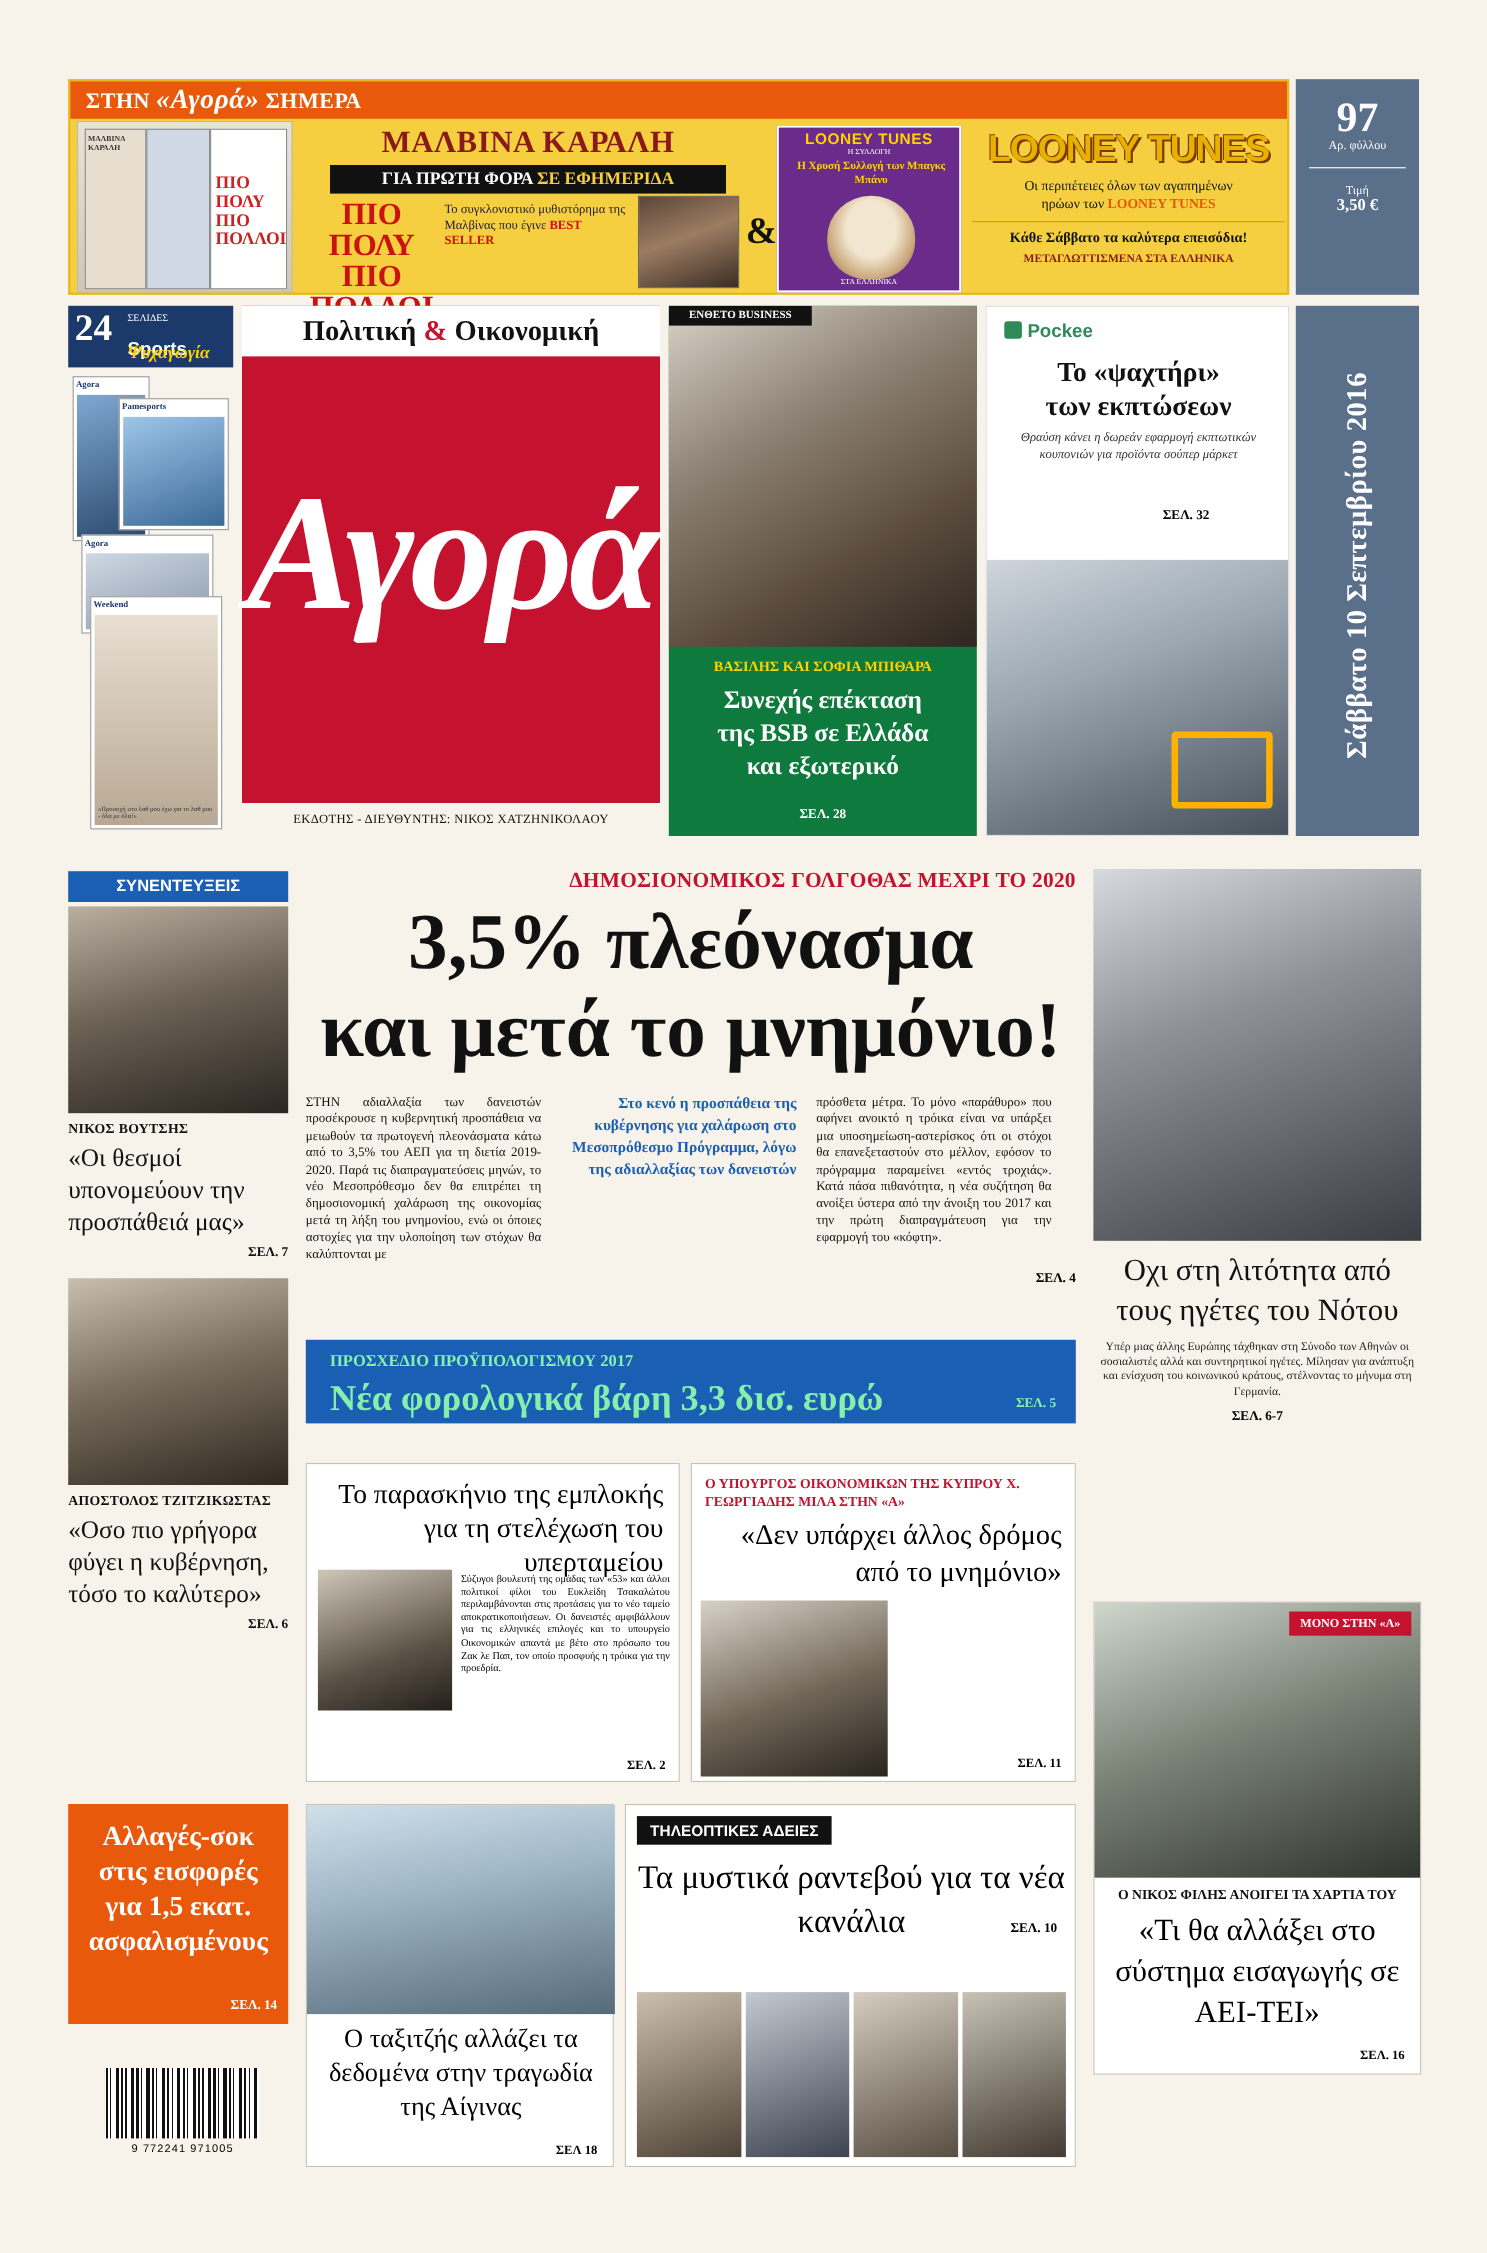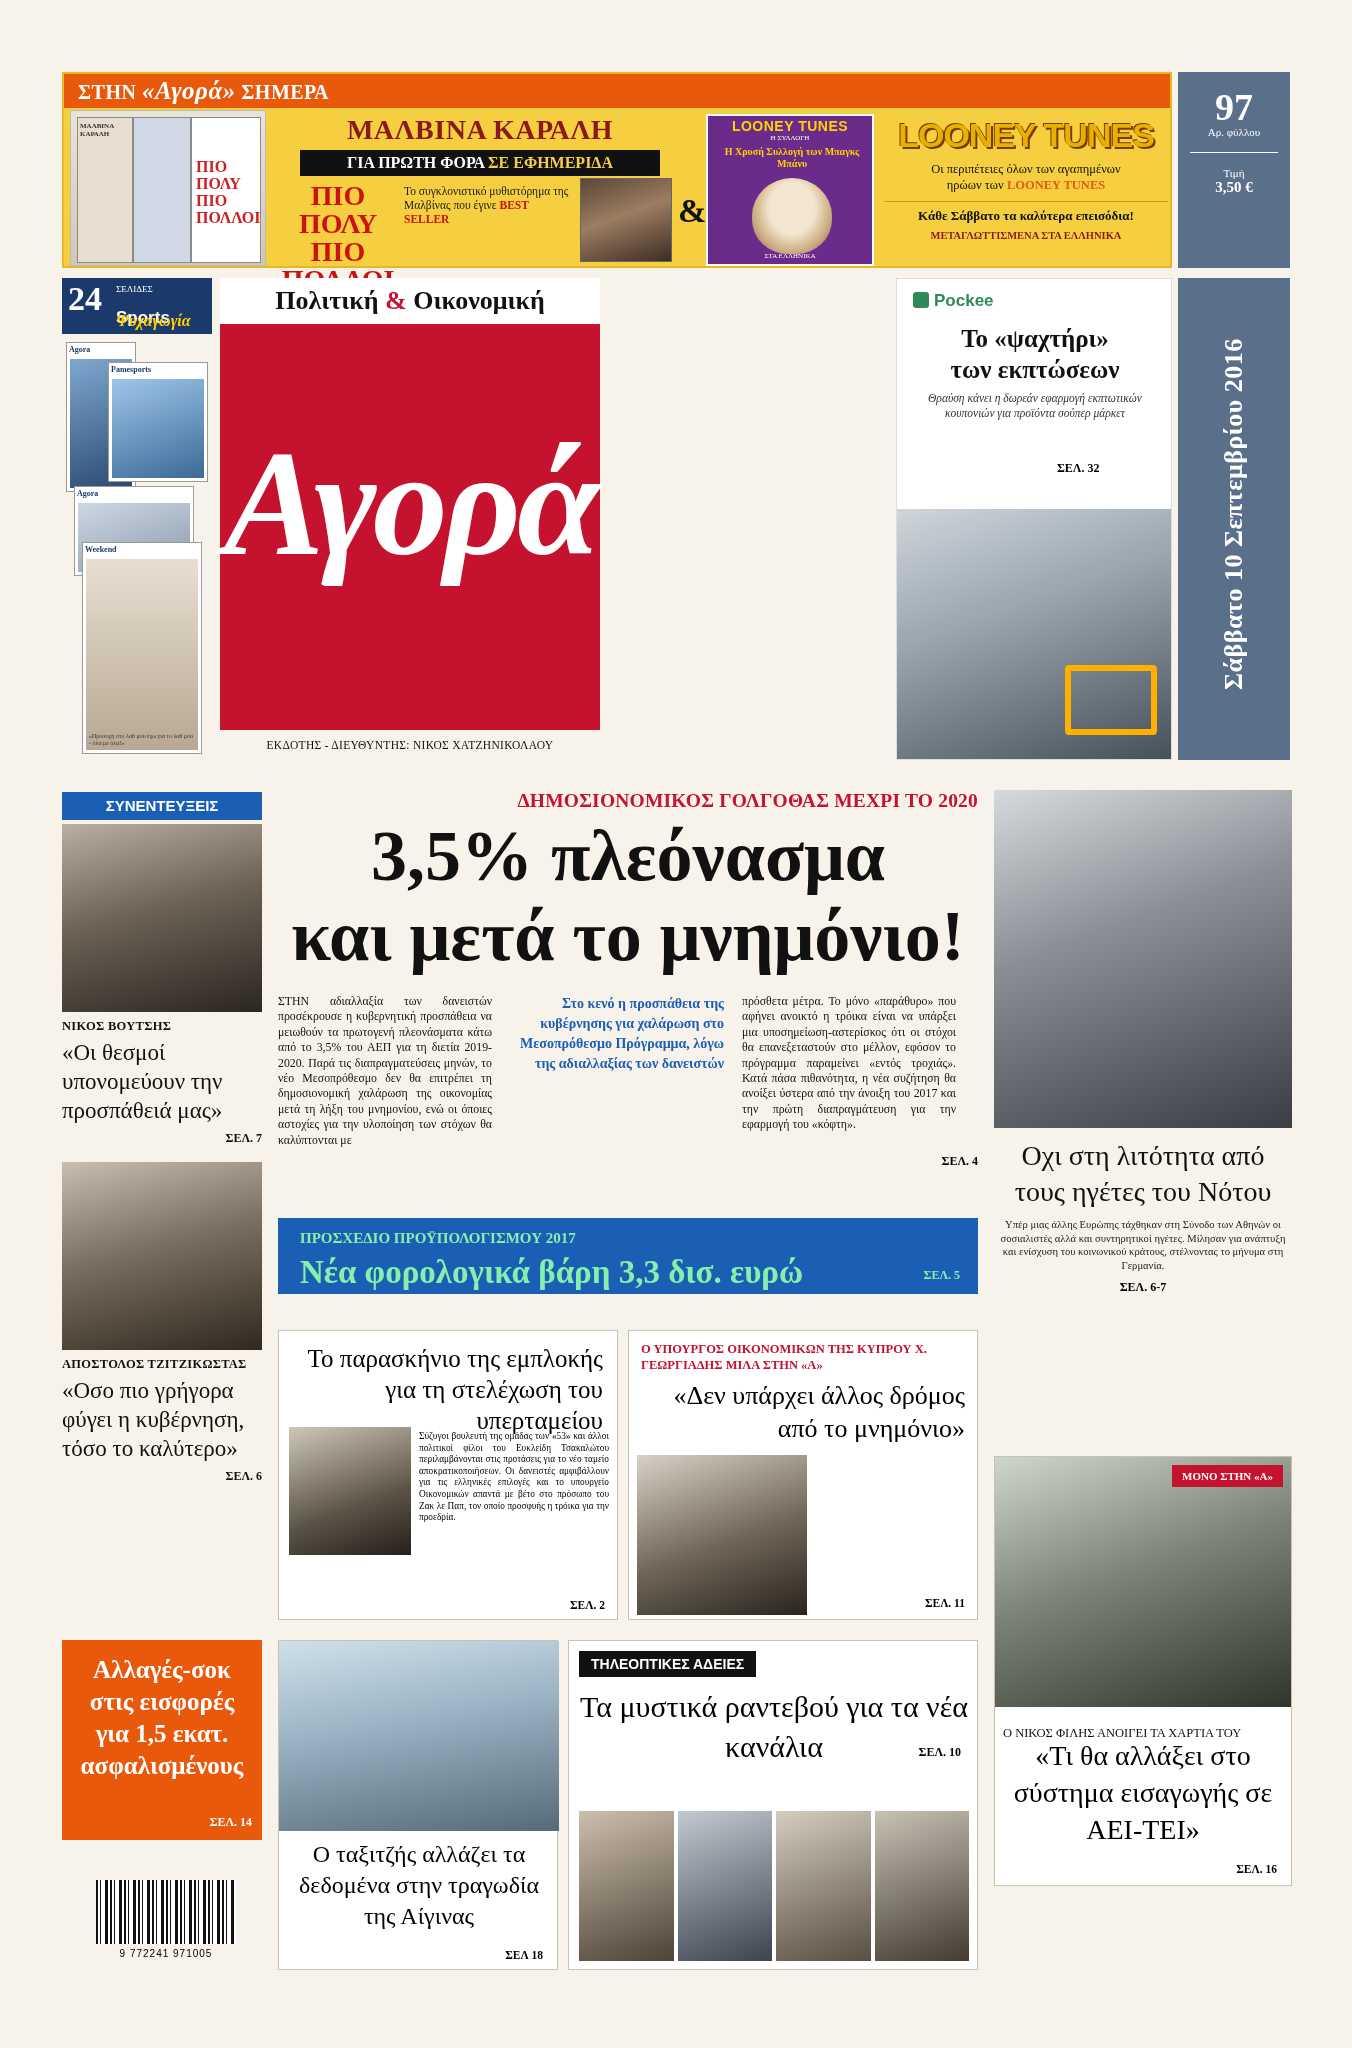--- a/index.html
+++ b/index.html
@@ -270,21 +270,21 @@
   .rc-photo { width:298px; height:338px; background: linear-gradient(160deg,#d6d9dd 0%, #8c8f95 40%, #3a3d44 100%);}
   .rc-h { text-align:center; font-size:28px; line-height:36px; margin-top:10px; color:#111;}
   .rc-tx { font-size:10.6px; line-height:13.6px; text-align:center; margin-top:8px; color:#222;}
   .rc-sel { text-align:center; font-size:12px; font-weight:bold; margin-top:8px;}
 
   .rc2 { position:absolute; left:994px; top:1456px; width:298px; height:430px; border:1px solid #c9c2b4; background:#fff;}
   .rc2 .ph { position:absolute; left:0; top:0; width:296px; height:250px;
      background: linear-gradient(160deg,#cfd6cb 0%, #7d8478 45%, #2f352c 100%);}
   .rc2 .flag { position:absolute; right:8px; top:8px; height:22px; background:#c4122f; color:#fff; font-size:11px;
      font-weight:bold; padding:0 10px; line-height:22px;}
-  .rc2 .k { position:absolute; left:8px; top:258px; width:280px; font-size:12.5px; font-weight:normal; color:#111;margin-top:11px;}
+  .rc2 .k { position:absolute; left:8px; top:258px; width:280px; text-align:center; font-size:12.5px; font-weight:bold; color:#111;}
   .rc2 .h { position:absolute; left:8px; top:280px; width:280px; text-align:center; font-size:28px; line-height:37px;}
   .rc2 .sel { position:absolute; right:14px; bottom:10px; font-size:11.5px; font-weight:bold;}
 </style>
 </head>
 <body>
 
 <div class="page">
 
   <div class="promo-strip">
     <div class="promo-title">
@@ -382,20 +382,32 @@
   <div class="mast">
     <div class="mast-top">
       <span>Πολιτική</span>
       <span class="amp">&amp;</span>
       <span>Οικονομική</span>
     </div>
     <div class="mast-logo">Αγορά</div>
     <div class="mast-bot">ΕΚΔΟΤΗΣ - ΔΙΕΥΘΥΝΤΗΣ: ΝΙΚΟΣ ΧΑΤΖΗΝΙΚΟΛΑΟΥ</div>
   </div>
 
+  <div class="teaser-bsb">
+    <div class="photo">
+      <div class="bizflag">ΕΝΘΕΤΟ BUSINESS</div>
+    </div>
+    <div class="kicker">ΒΑΣΙΛΗΣ ΚΑΙ ΣΟΦΙΑ ΜΠΙΘΑΡΑ</div>
+    <div class="hl">
+      <div>Συνεχής επέκταση</div>
+      <div>της BSB σε Ελλάδα</div>
+      <div>και εξωτερικό</div>
+    </div>
+    <div class="sel">ΣΕΛ. 28</div>
+  </div>
 
   <div class="teaser-pockee">
     <div class="pockee-logo">
       <span class="sq"></span><span>Pockee</span>
     </div>
     <div class="pockee-hl">
       <div>Το «ψαχτήρι»</div>
       <div>των εκπτώσεων</div>
     </div>
     <div class="pockee-sub">Θραύση κάνει η δωρεάν εφαρμογή εκπτωτικών κουπονιών για προϊόντα σούπερ μάρκετ</div>

